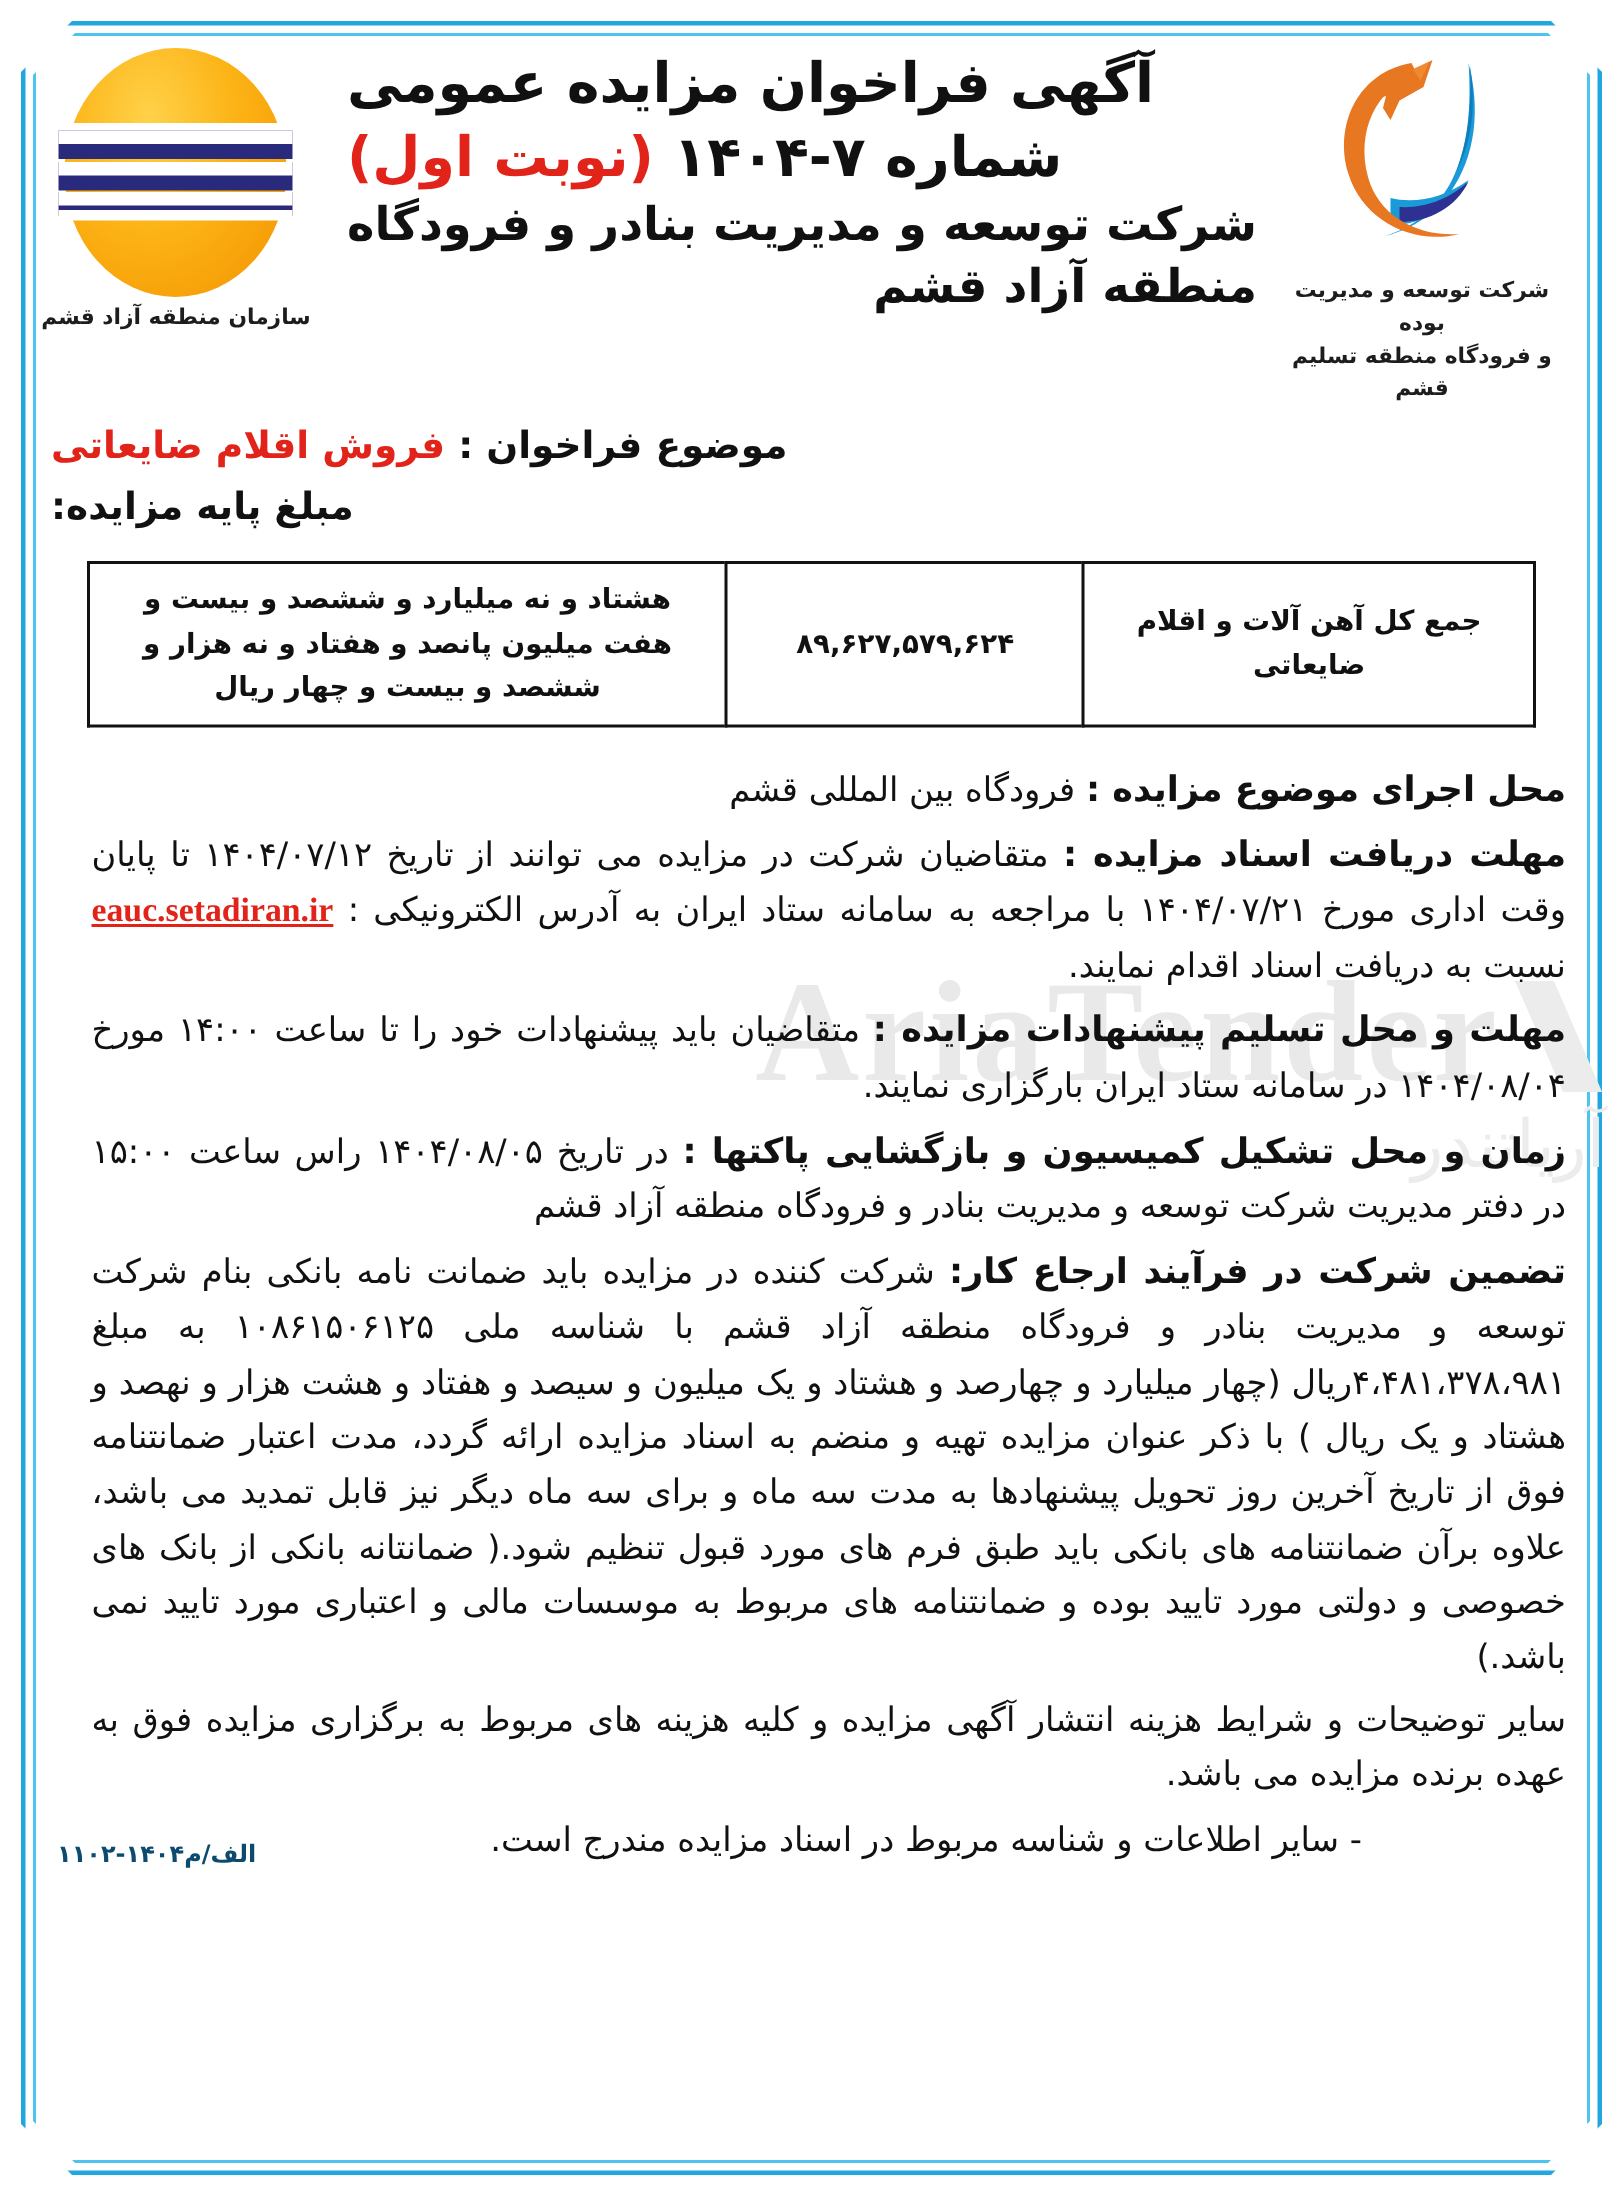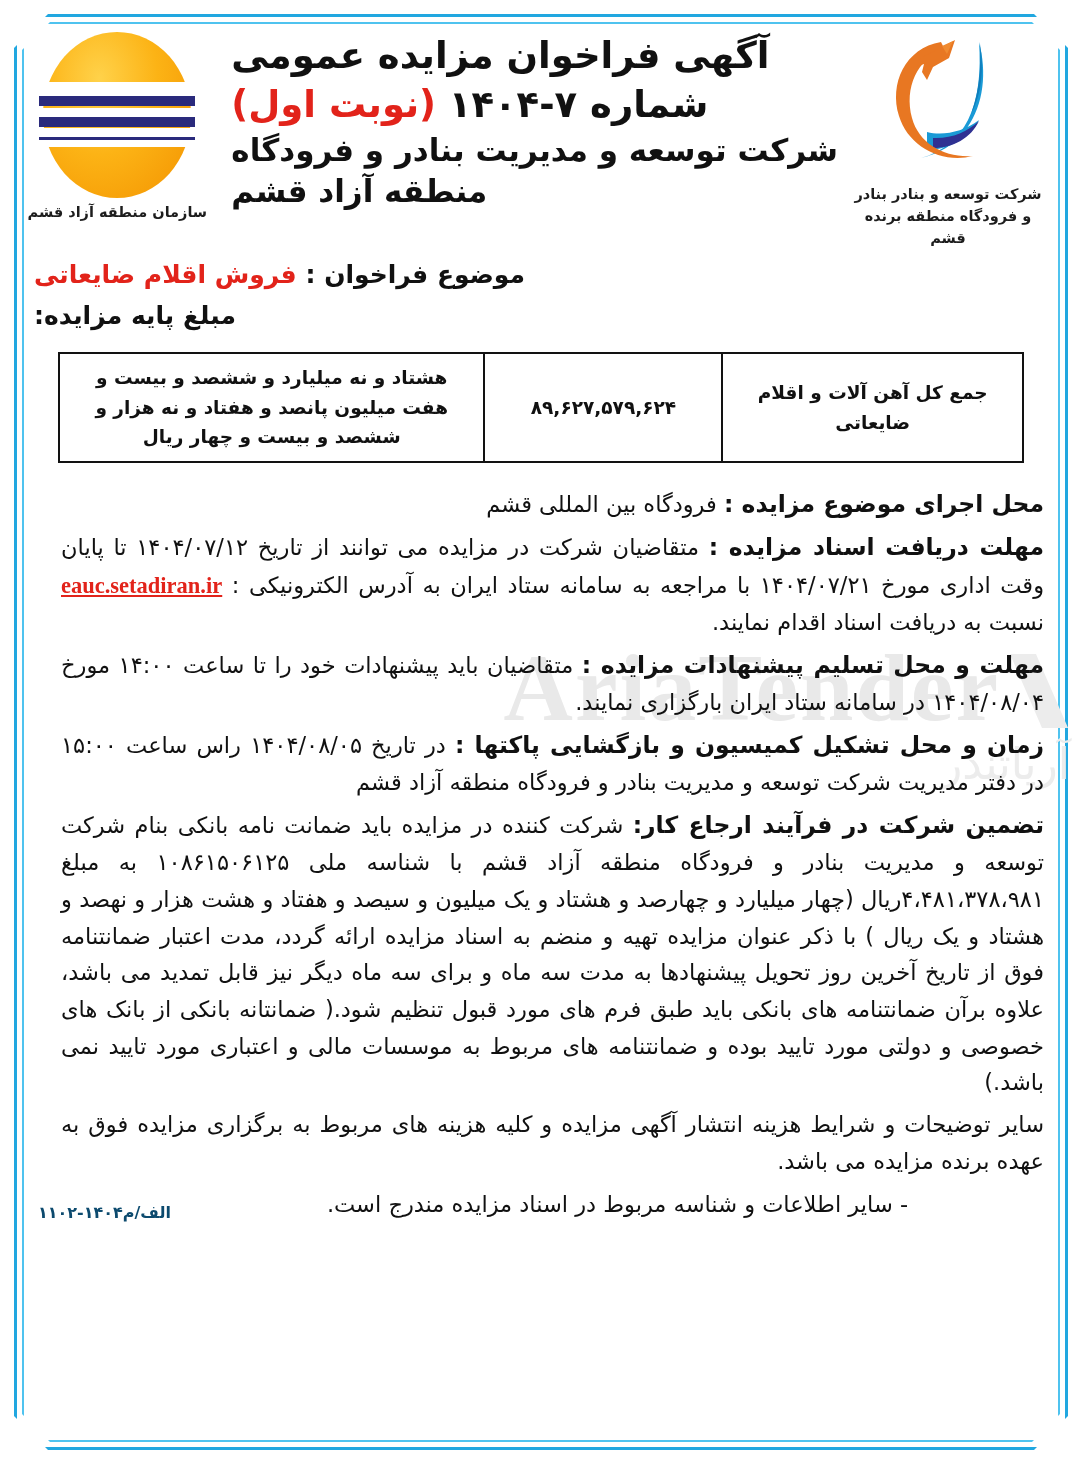--- a/index.html
+++ b/index.html
@@ -165,20 +165,21 @@
     color: #111111;
     line-height: 1.32;
     letter-spacing: -0.5px;
     white-space: nowrap;
   }
   .title-line .red {
     color: #e2231a;
   }
   .title-line.sub {
     font-size: 31px;
+    text-align: right;
   }
 
   
   .subject-block {
     padding: 6px 34px 0 34px;
     text-align: left;
   }
   .subject-line {
     font-size: 25px;
     font-weight: bold;
@@ -294,22 +295,22 @@
             <path d="M44 104 C60 108 80 104 96 92 C86 110 66 122 44 122 Z" fill="#1a9ad6"></path>
             <path d="M50 110 C68 111 84 104 96 93 C88 110 70 120 50 120 Z" fill="#2f3192"></path>
 
             <path d="M58 14 C22 20 6 56 16 88 C25 118 58 136 90 128 C62 130 36 116 29 90 C21 60 34 30 62 22 Z" fill="#e87722"></path>
 
             <path d="M38 30 L72 12 L66 30 L50 39 L44 52 L39 44 L41 36 L28 40 Z" fill="#e87722"></path>
             <path d="M59 18 L70 13 L64 26 Z" fill="#f08a30"></path>
           </svg>
         </div>
         <div class="logo-caption">
-          <div>شرکت توسعه و بنادر بنادر</div>
-          <div>و فرودگاه منطقه برنده قشم</div>
+          <div>شرکت توسعه و مدیریت بوده</div>
+          <div>و فرودگاه منطقه تسلیم قشم</div>
         </div>
       </div>
 
       <div class="title-col">
         <div class="title-line">آگهی فراخوان مزایده عمومی</div>
         <div class="title-line"><span>شماره ۷-۱۴۰۴ </span><span class="red">(نوبت اول)</span></div>
         <div class="title-line sub">شرکت توسعه و مدیریت بنادر و فرودگاه</div>
         <div class="title-line sub">منطقه آزاد قشم</div>
       </div>
 

